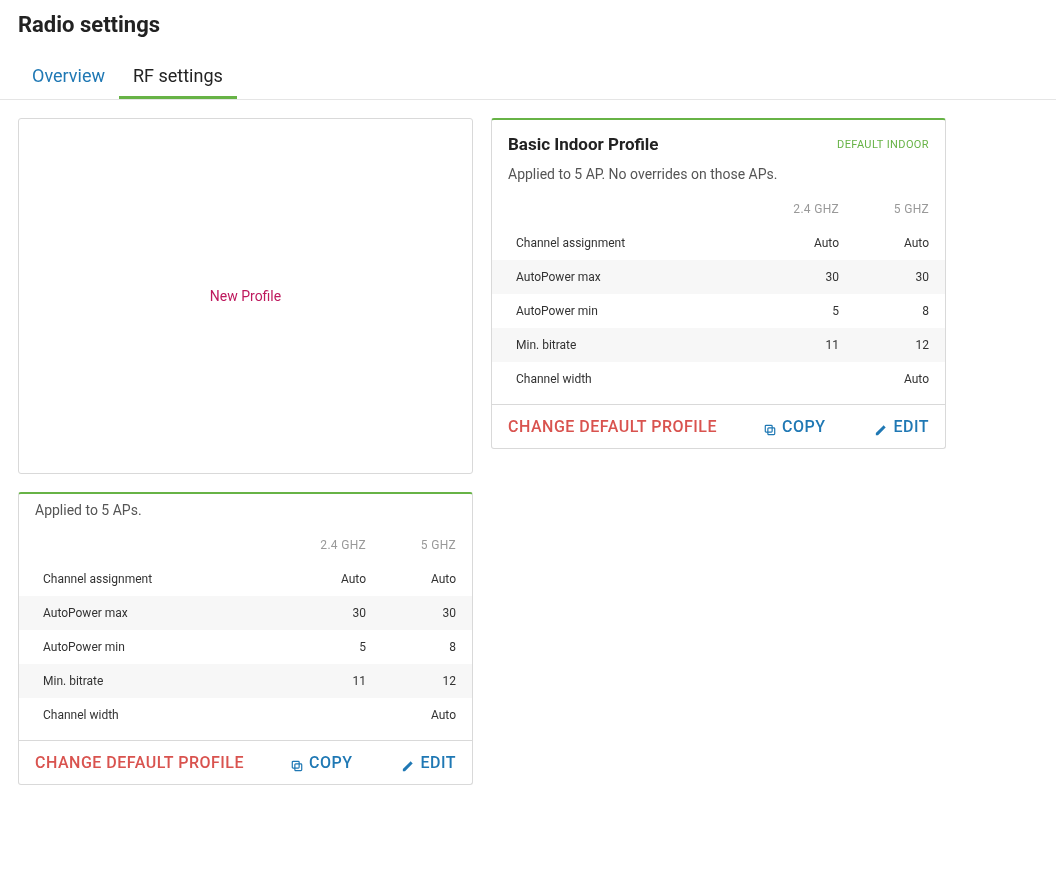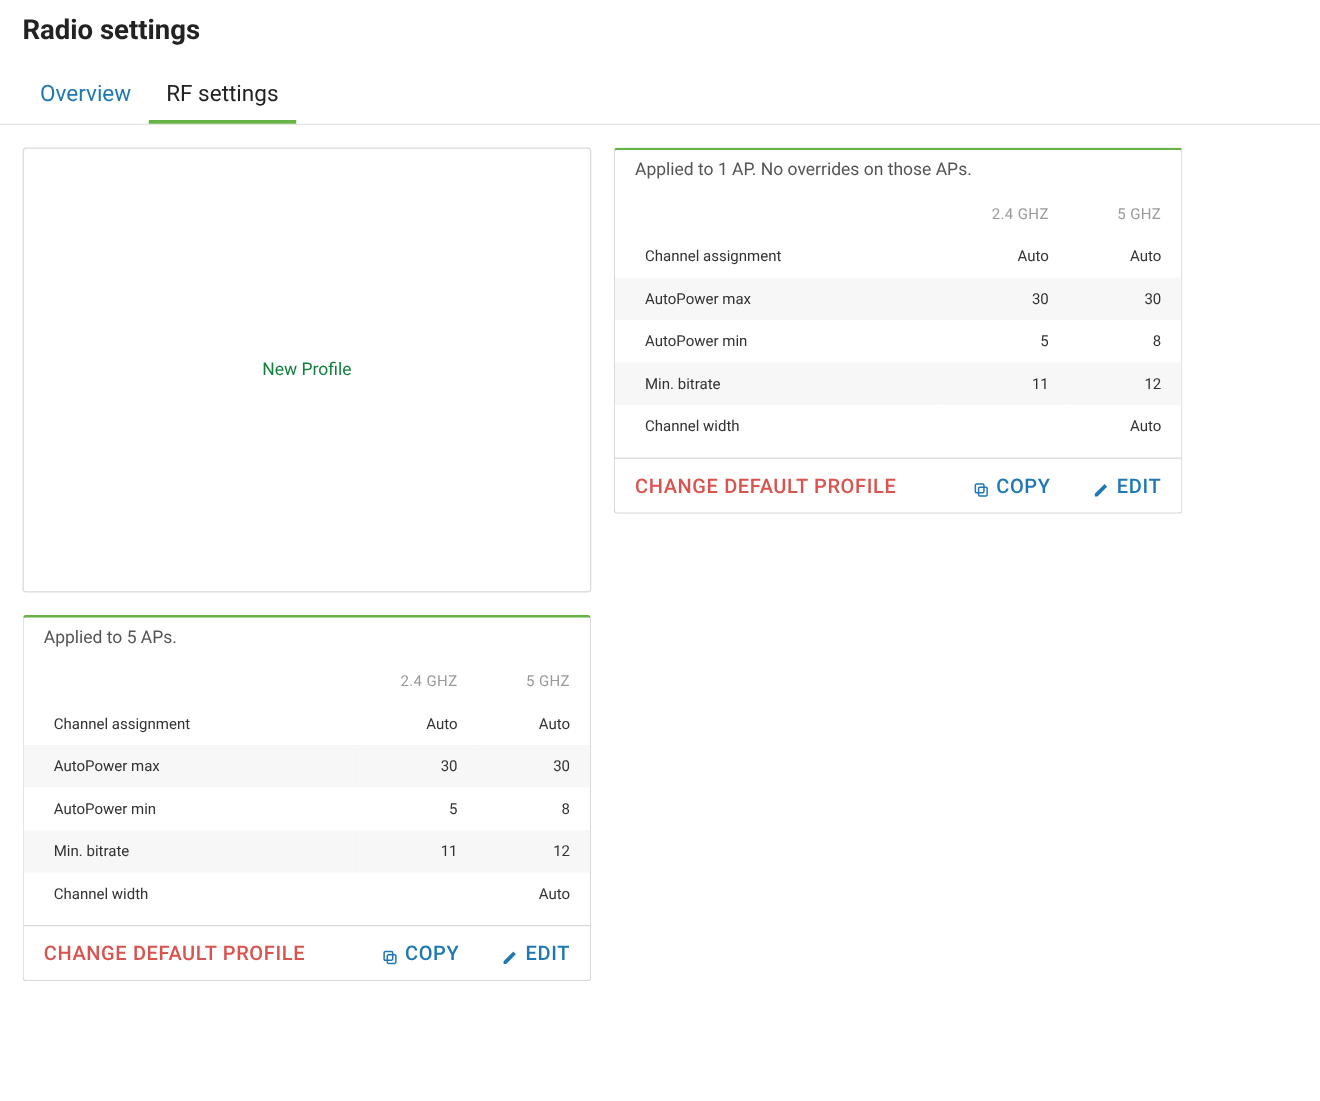--- a/index.html
+++ b/index.html
@@ -57,21 +57,21 @@
     .card.profile {
       border-top: 2px solid #67b346;
     }
     .card.new-profile {
       height: 356px;
       display: flex;
       align-items: center;
       justify-content: center;
     }
     .new-profile-link {
-      color: #15803d;
+      color: #be185d;
       font-size: 14px;
       cursor: pointer;
     }
     .card-header {
       display: flex;
       justify-content: space-between;
       align-items: center;
       padding: 14px 16px 4px 16px;
     }
     .profile-name {
@@ -138,21 +138,21 @@
       font-weight: 500;
     }
     .change-default {
       color: #d9534f;
     }
     .copy-btn, .edit-btn {
       color: #1f78b4;
     }
     .right-actions {
       display: flex;
-      gap: 35px;
+      gap: 50px;
     }
     .icon {
       display: inline-block;
       width: 12px;
       height: 12px;
     }
     .col-24 { width: 100px; }
     .col-5 { width: 90px; }
   </style>
 </head>
@@ -167,21 +167,25 @@
   <div class="tab active">RF settings</div>
 </div>
 
 <div class="cards">
 
   <div class="card new-profile">
     <span class="new-profile-link">New Profile</span>
   </div>
 
   <div class="card profile">
-    <div class="applied-text">Applied to 1 AP. No overrides on those APs.</div>
+    <div class="card-header">
+      <div class="profile-name">Basic Indoor Profile</div>
+      <div class="default-badge">DEFAULT INDOOR</div>
+    </div>
+    <div class="applied-text">Applied to 5 AP. No overrides on those APs.</div>
     <table class="profile-table">
       <thead>
         <tr>
           <th></th>
           <th class="col-24">2.4 GHZ</th>
           <th class="col-5">5 GHZ</th>
         </tr>
       </thead>
       <tbody>
         <tr>

